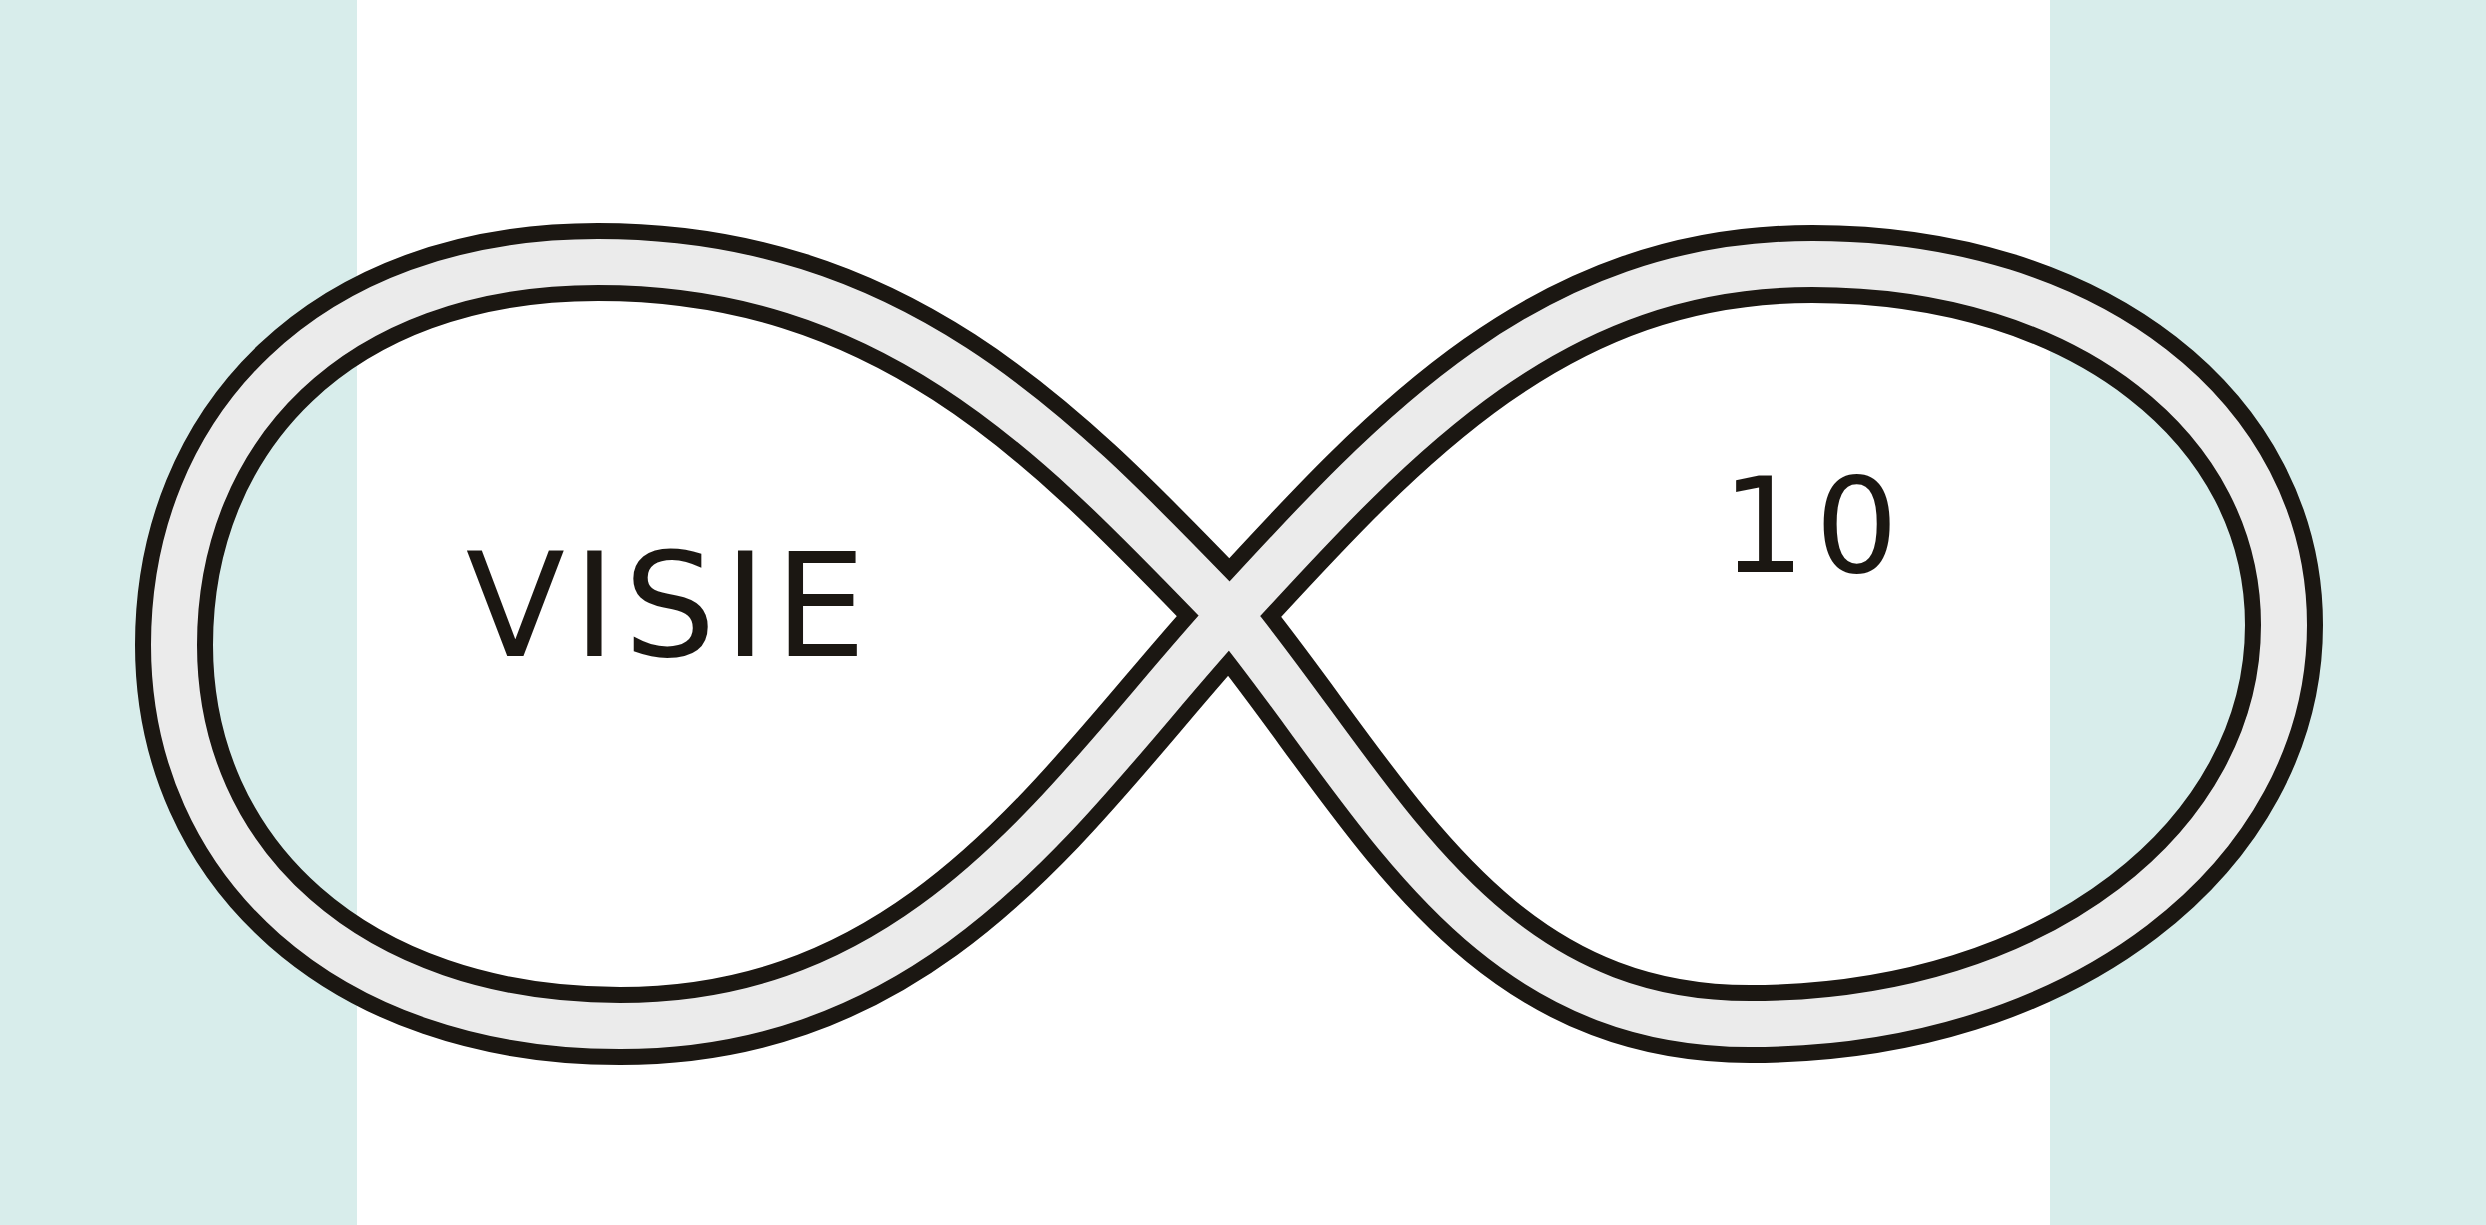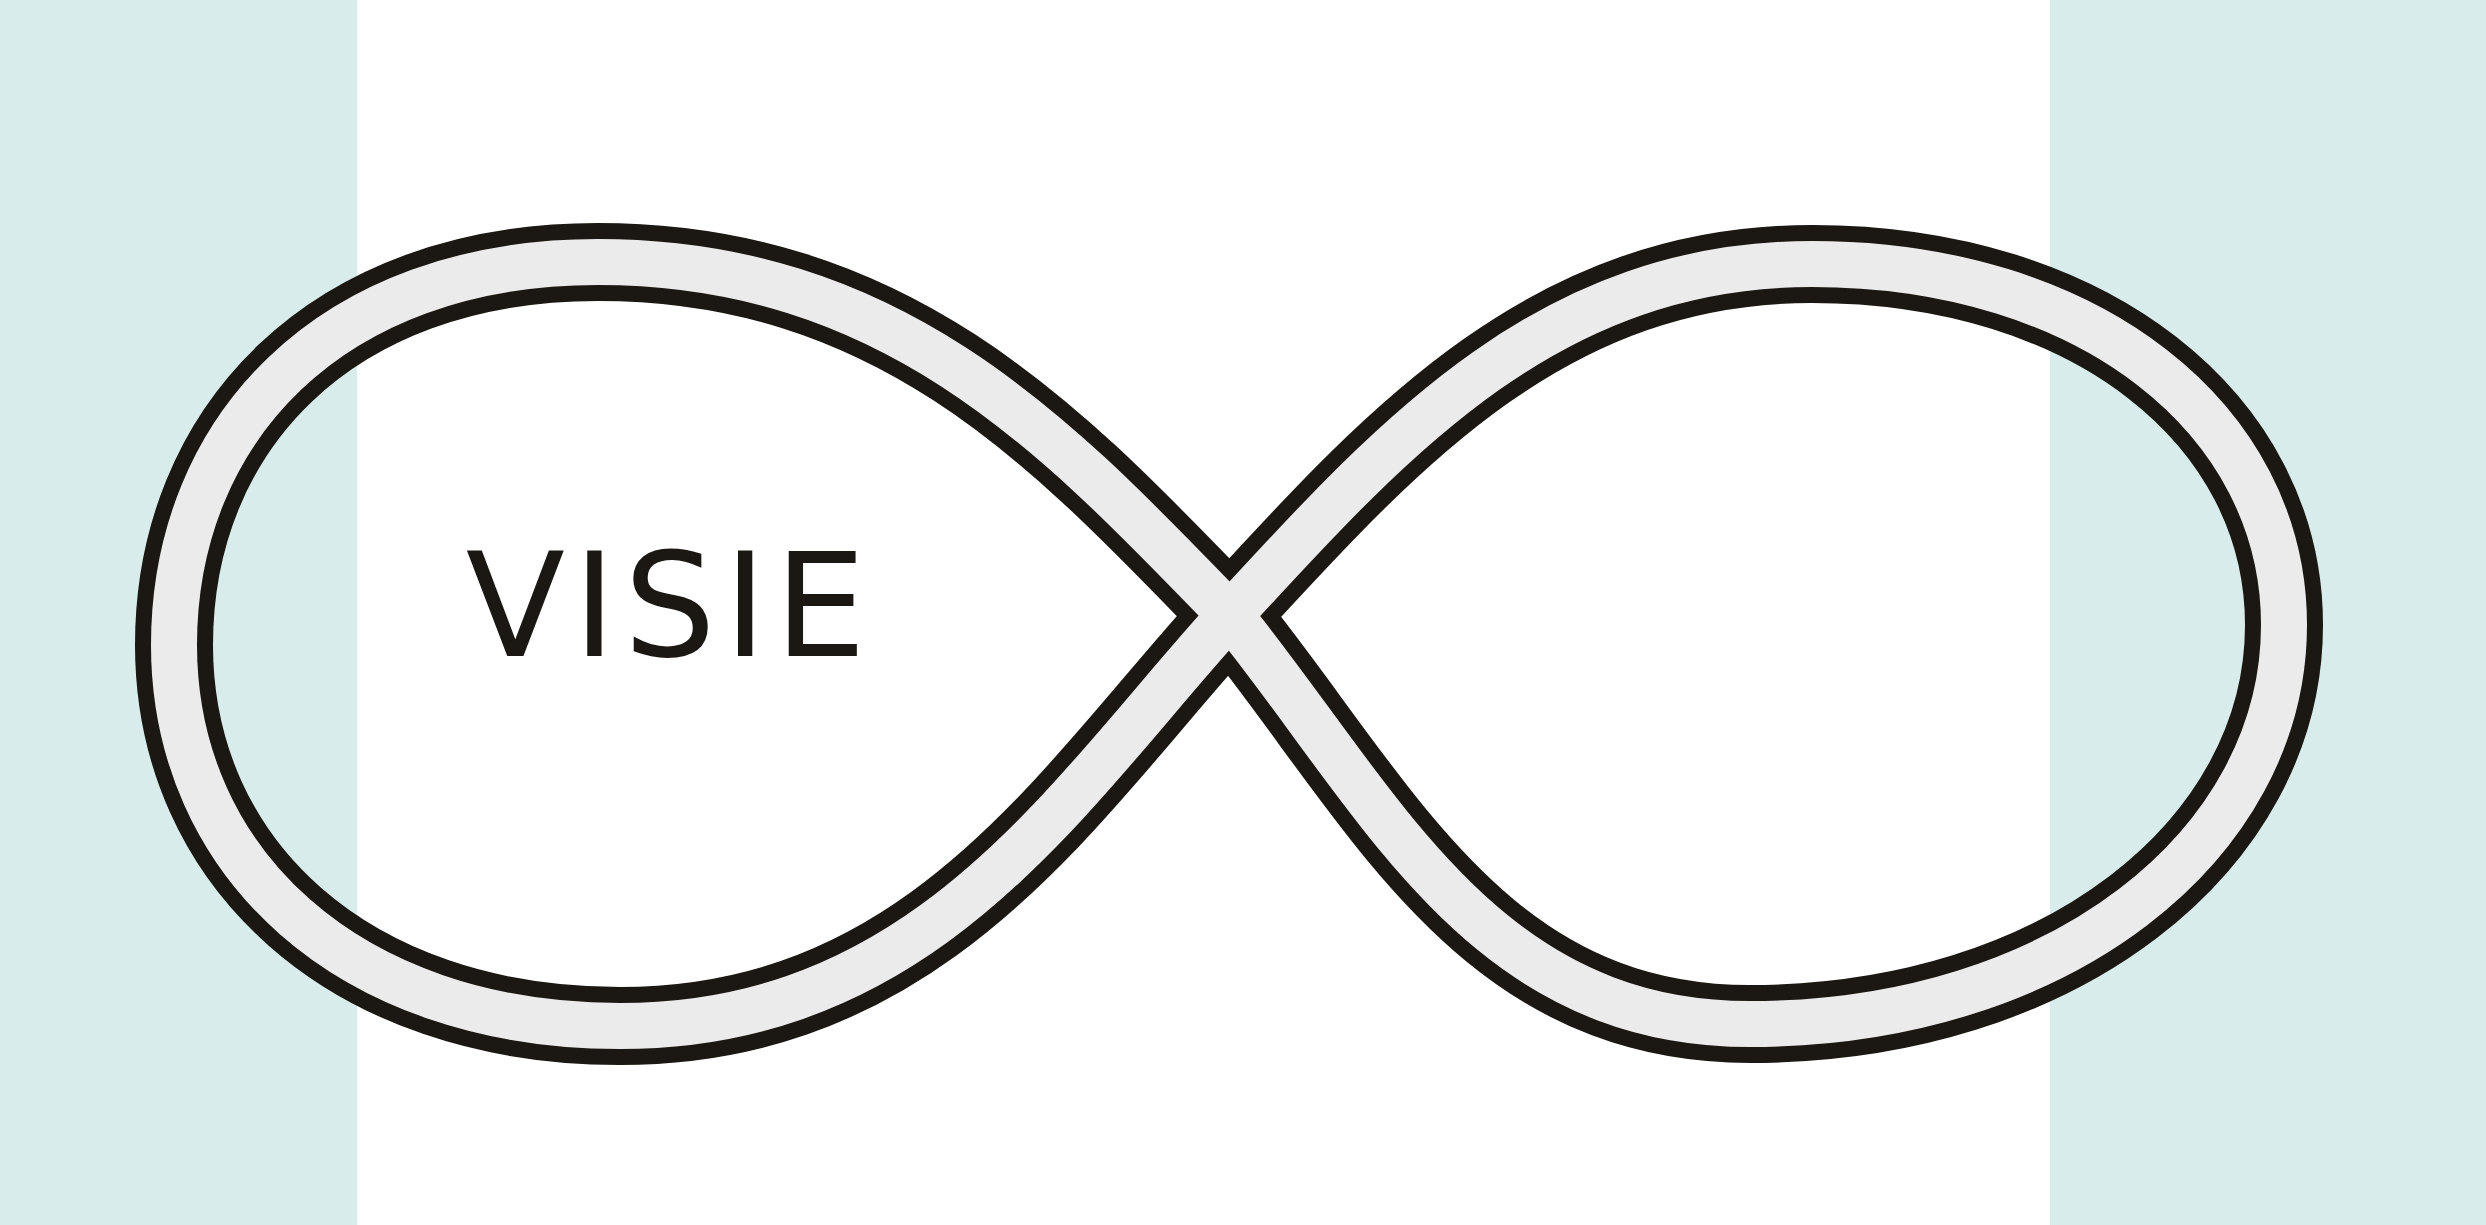--- a/index.html
+++ b/index.html
@@ -94,15 +94,16 @@
          C 930 1026, 1070 790, 1230 615
          C 1395 435, 1550 264, 1812 264
          C 2090 264, 2284 420, 2284 625
          C 2284 845, 2060 1024, 1750 1024
          C 1480 1024, 1380 800, 1230 615
          Z"></path>
   </svg>
 
   <div class="label label-visie">VISIE</div>
 
+  <div class="label label-ten">10</div>
 
 
 </div>
 
 </body></html>

